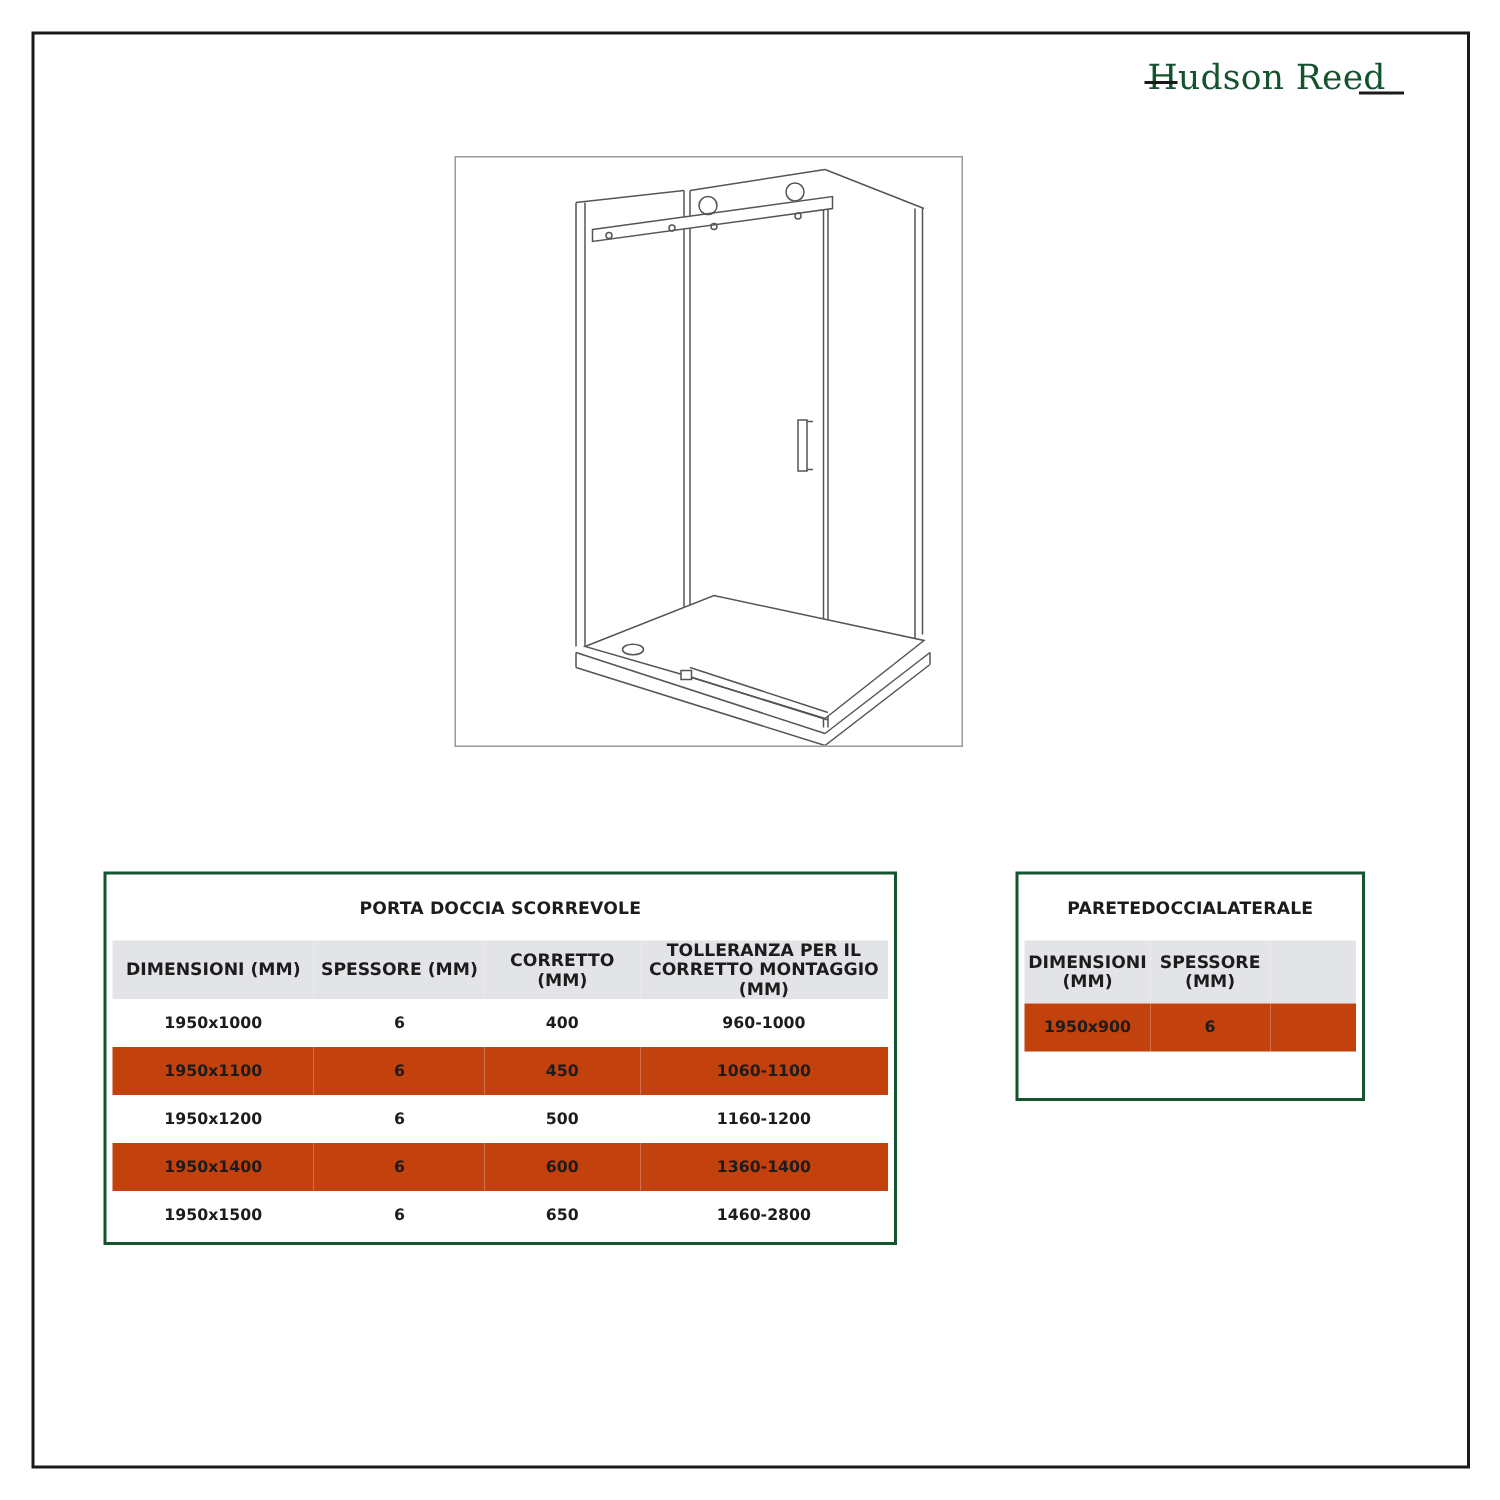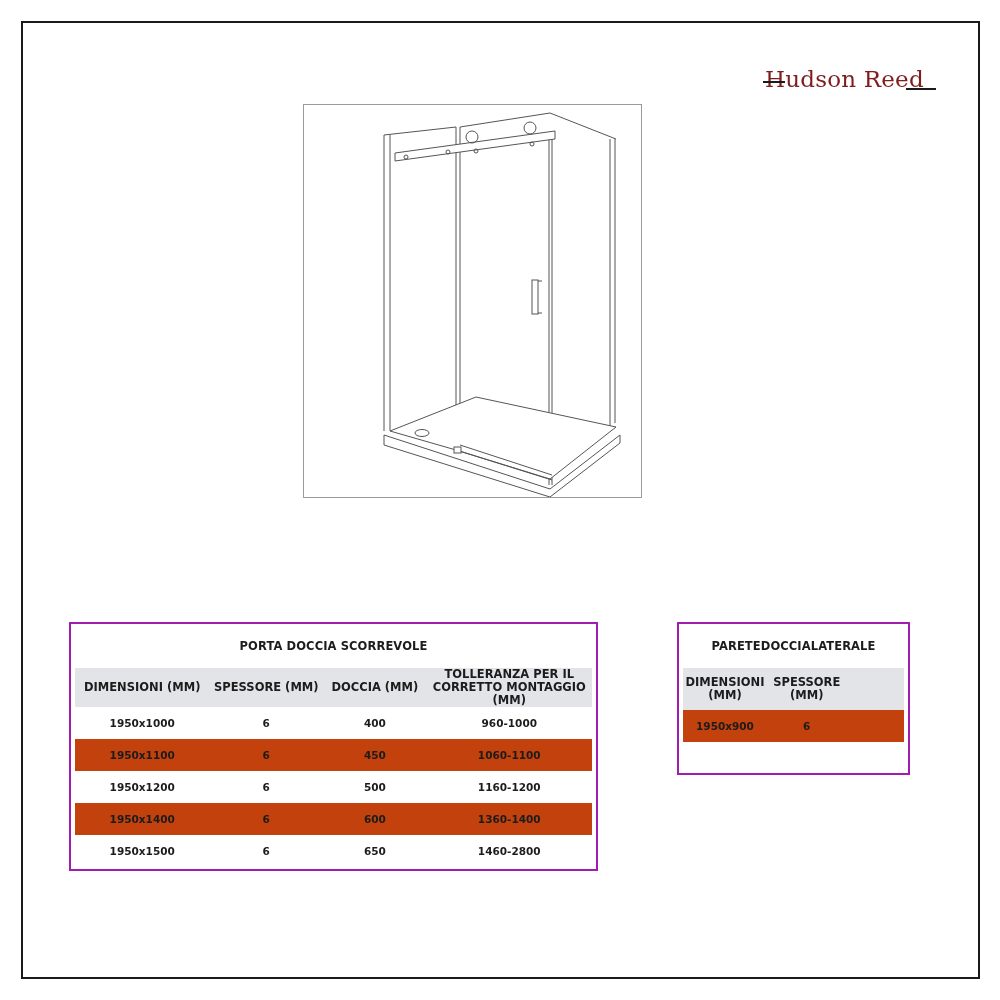--- a/index.html
+++ b/index.html
@@ -1,28 +1,28 @@
 <!DOCTYPE html>
 <html><head>
 <meta charset="utf-8">
 <style>
   html, body { margin: 0; padding: 0; background: #ffffff; }
   body { width: 1000px; height: 1000px; position: relative; overflow: hidden;
          font-family: "DejaVu Sans", "Liberation Sans", sans-serif; color: #1c1c1c; }
   .frame { position: absolute; left: 21px; top: 21px; width: 955px; height: 954px;
            border: 2px solid #1a1a1a; box-sizing: content-box; }
-  .logo { position: absolute; left: 765px; top: 66px; font-family: "DejaVu Serif", "Liberation Serif", serif;
-          font-size: 23px; color: #7f1d1d; letter-spacing: 0.2px; white-space: nowrap; }
+  .logo { position: absolute; left: 765px; top: 39px; font-family: "DejaVu Serif", "Liberation Serif", serif;
+          font-size: 23px; color: #14532d; letter-spacing: 0.2px; white-space: nowrap; }
   .logo .strike-l { position: absolute; left: -2px; top: 15px; width: 22px; height: 1.6px; background: #1a1a1a; }
   .logo .under-r { position: absolute; right: -12px; top: 22px; width: 30px; height: 1.6px; background: #1a1a1a; }
   .product-image { position: absolute; left: 303px; top: 104px; width: 337px; height: 392px;
                    border: 1px solid #9a9a9a; background: #fff; }
   .product-image svg { position: absolute; left: 0; top: 0; }
 
-  .spec-table { position: absolute; border: 2px solid #a21caf; background: #fff; box-sizing: border-box; margin-top: 41px; }
+  .spec-table { position: absolute; border: 2px solid #14532d; background: #fff; box-sizing: border-box; }
   .spec-table .t-title { font-weight: bold; font-size: 11.5px; text-align: center; letter-spacing: 0.1px; }
   .spec-table table { border-collapse: collapse; width: 100%; table-layout: fixed; }
   .spec-table th { background: #e3e4e8; font-size: 11.5px; font-weight: bold; text-align: center;
                    line-height: 13px; padding: 0; vertical-align: middle; }
   .spec-table td { font-size: 10.5px; font-weight: bold; text-align: center; padding: 0; height: 32px; }
   .spec-table tr.alt td { background: #c2410c; }
 
   #t1 { left: 69px; top: 581px; width: 529px; height: 249px; }
   #t1 .t-title { height: 44px; line-height: 44px; }
   #t1 .tbl-wrap { position: absolute; left: 4px; right: 4px; top: 44px; }
@@ -96,21 +96,21 @@
       <colgroup>
           <col style="width:26%">
           <col style="width:22%">
           <col style="width:20%">
           <col style="width:32%">
         </colgroup>
       <thead>
         <tr>
           <th>DIMENSIONI (MM)</th>
           <th>SPESSORE (MM)</th>
-          <th>DOCCIA (MM)</th>
+          <th>CORRETTO (MM)</th>
           <th>TOLLERANZA PER IL CORRETTO MONTAGGIO (MM)</th>
         </tr>
       </thead>
       <tbody>
         <tr>
           <td>1950x1000</td>
           <td>6</td>
           <td>400</td>
           <td>960-1000</td>
         </tr>

